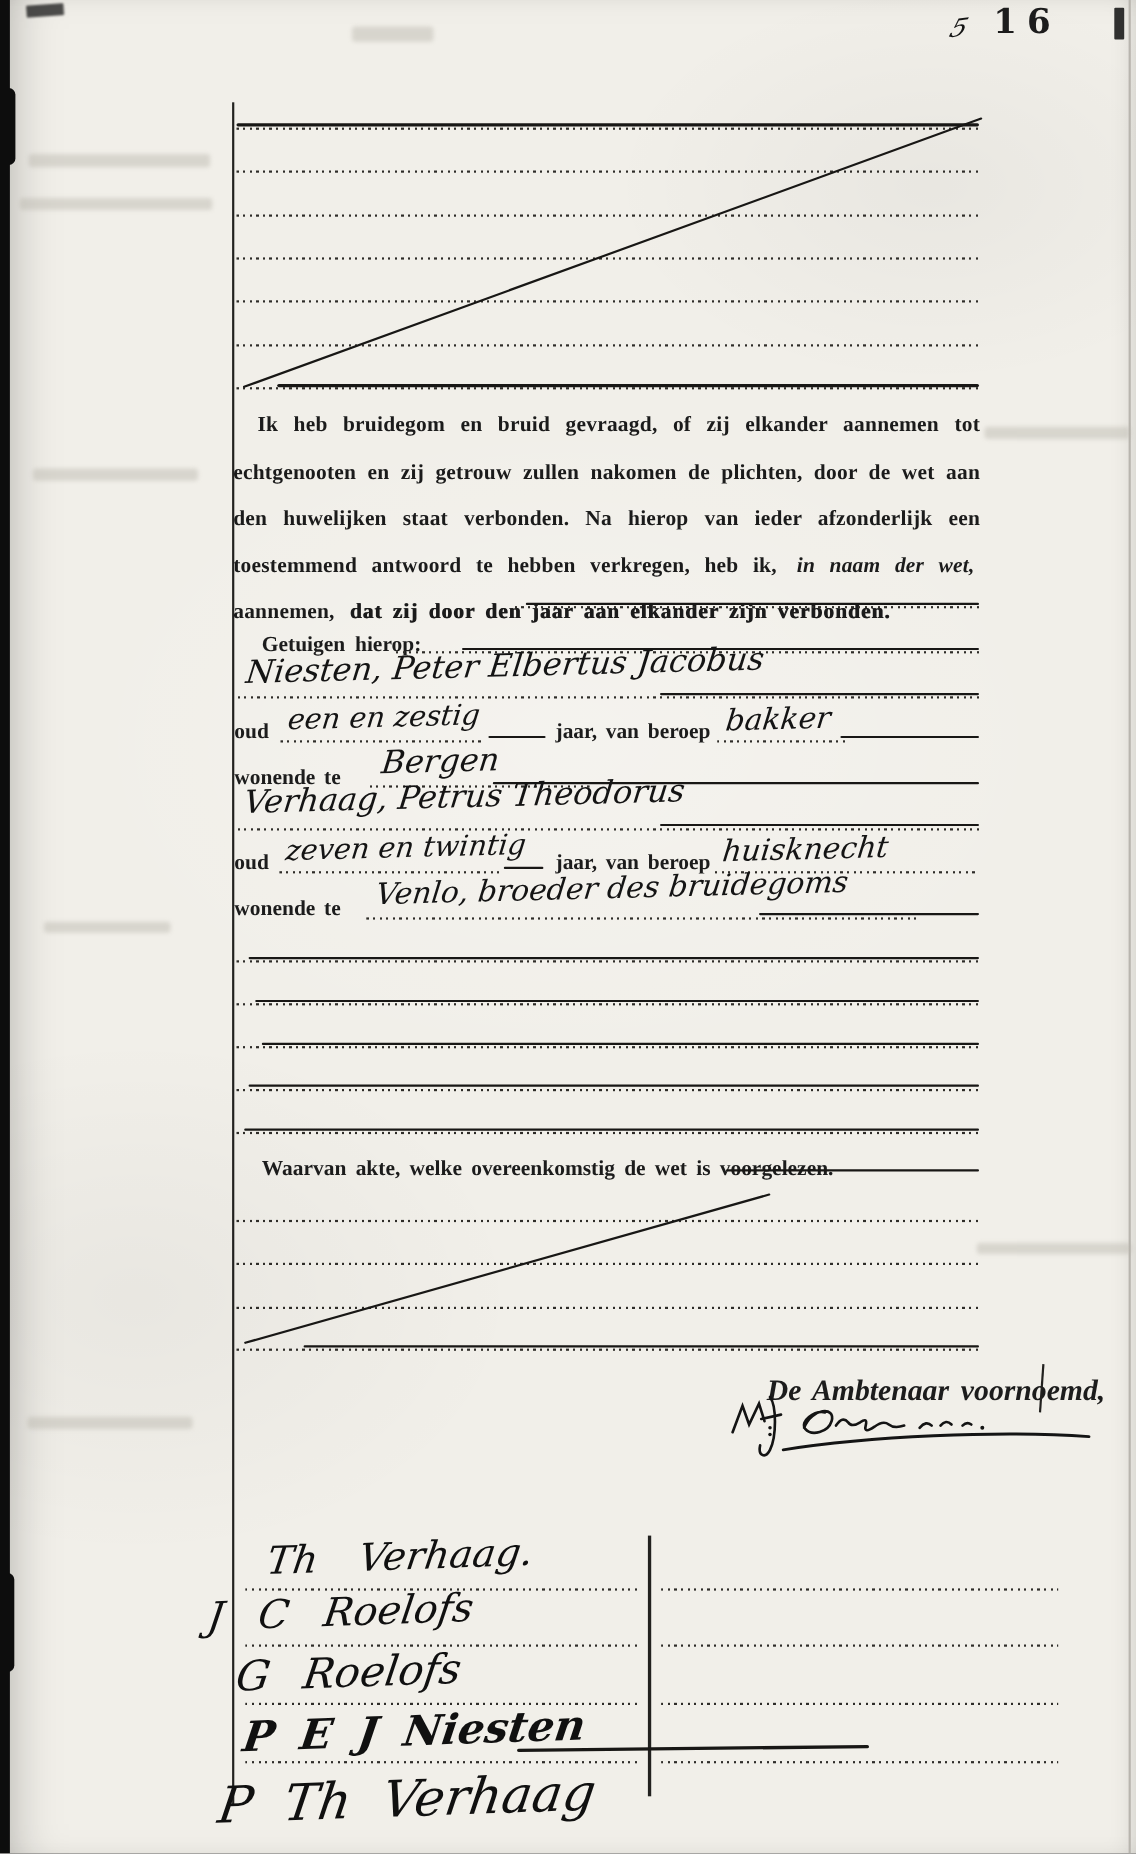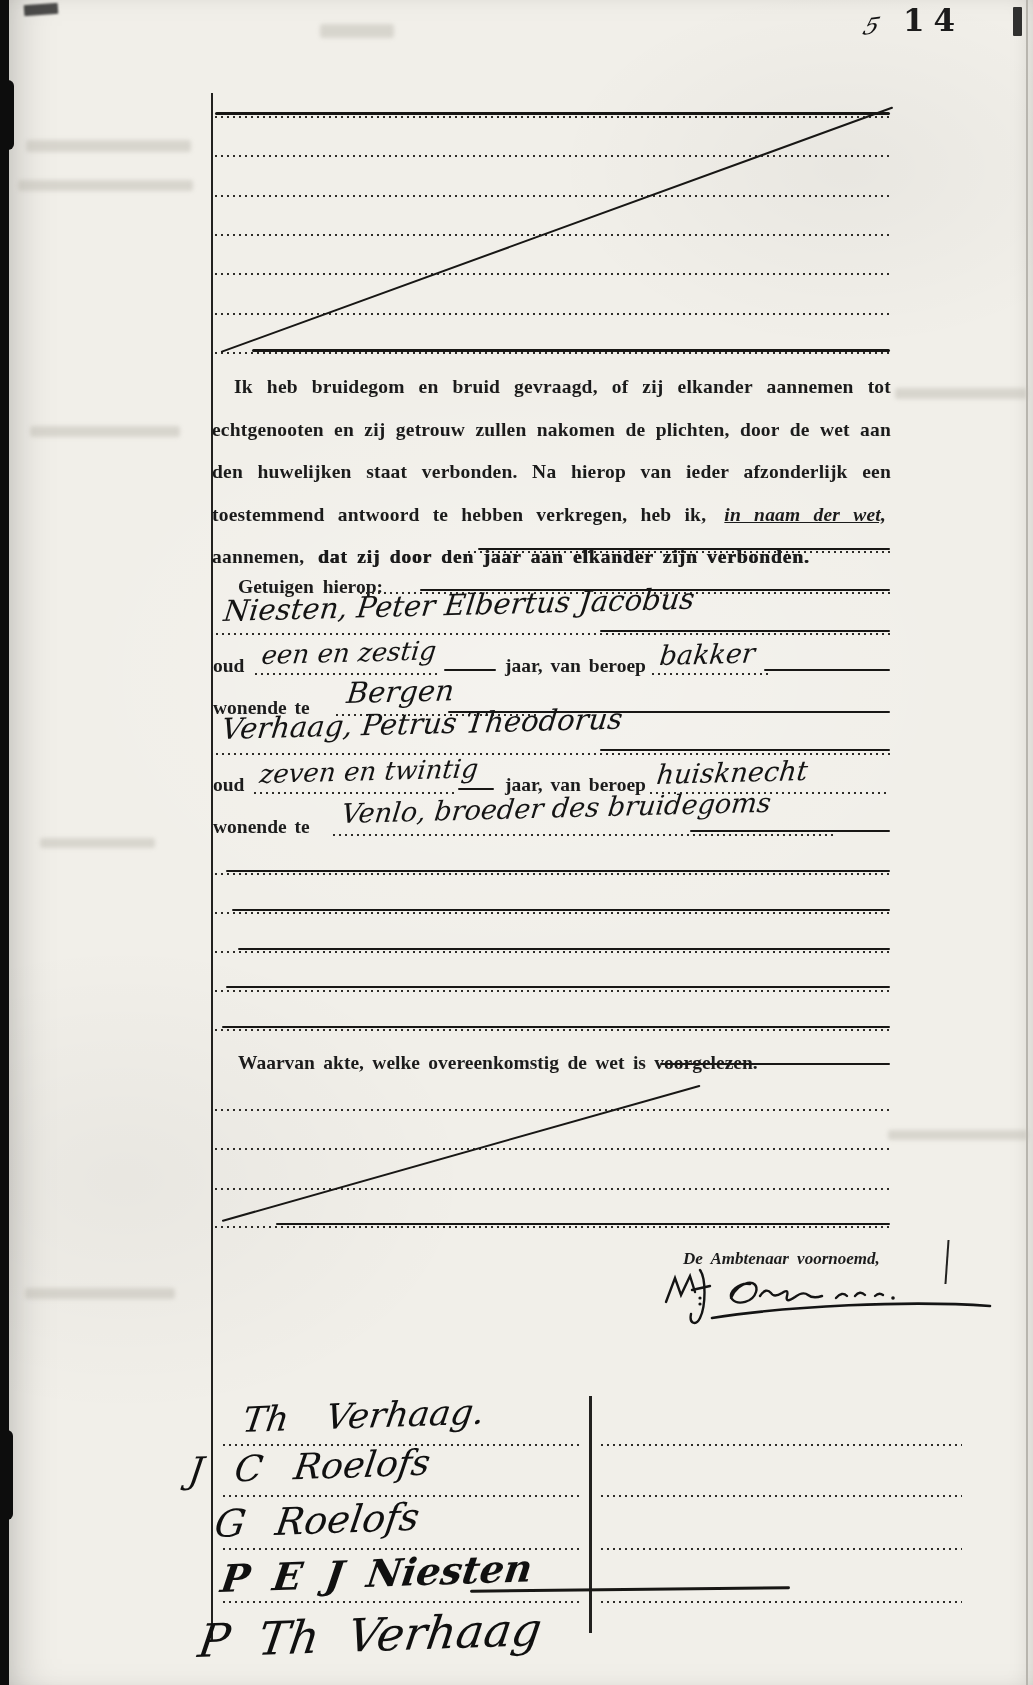--- a/index.html
+++ b/index.html
@@ -21,21 +21,21 @@
   .sol{position:absolute;height:2px;background:#181715;border-radius:2px;}
   .diag{position:absolute;height:2px;background:#181715;transform-origin:0 50%;border-radius:2px;}
   .vln{position:absolute;width:2px;background:#22211f;}
   .ghost{position:absolute;background:#b5b2a8;opacity:.42;filter:blur(2px);border-radius:3px;}
   .speck{position:absolute;background:#161616;border-radius:1px;}
   .para{
     position:absolute;left:212px;top:366px;width:679px;
     font-size:19.5px;line-height:42.5px;text-align:justify;text-indent:22px;
     word-spacing:3.5px;letter-spacing:.2px;font-weight:700;
   }
-  .para .it{font-style:italic;text-decoration:underline;}
+  .para .it{font-style:italic;}
   .para .bd{letter-spacing:.9px;text-shadow:.6px 0 0 #1c1c1c;}
   .sig{position:absolute;font-family:"DejaVu Serif",serif;font-style:italic;color:#101010;white-space:nowrap;transform:skewX(-10deg) rotate(-2deg);transform-origin:left bottom;}
 </style>
 </head>
 <body>
 
 <div class="page">
 
   <div class="abs" style="left:0;top:0;width:9px;height:1685px;background:#0d0d0d;"></div>
   <div class="abs" style="left:0;top:80px;width:14px;height:70px;background:#0d0d0d;border-radius:0 6px 6px 0;"></div>
@@ -46,21 +46,21 @@
 
   <div class="ghost" style="left:320px;top:24px;width:74px;height:14px;"></div>
   <div class="ghost" style="left:26px;top:140px;width:165px;height:12px;"></div>
   <div class="ghost" style="left:18px;top:180px;width:175px;height:11px;"></div>
   <div class="ghost" style="left:895px;top:388px;width:132px;height:11px;"></div>
   <div class="ghost" style="left:30px;top:426px;width:150px;height:11px;"></div>
   <div class="ghost" style="left:40px;top:838px;width:115px;height:10px;"></div>
   <div class="ghost" style="left:888px;top:1130px;width:140px;height:10px;"></div>
   <div class="ghost" style="left:25px;top:1288px;width:150px;height:11px;"></div>
 
-  <div class="pr" style="left:903px;top:2px;font-size:31px;font-family:'DejaVu Serif',serif;letter-spacing:9px;">14</div>
+  <div class="pr" style="left:903px;top:2px;font-size:31px;font-family:'DejaVu Serif',serif;letter-spacing:9px;">16</div>
   <div class="hw" style="left:860px;top:14px;font-size:23px;transform:skewX(-24deg) rotate(-8deg);">5</div>
 
   <div class="vln" style="left:211px;top:93px;height:1547px;"></div>
 
   <div class="sol" style="left:215px;top:112px;width:675px;height:3px;"></div>
   <div class="dot" style="left:215px;top:116px;width:675px;"></div>
   <div class="dot" style="left:215px;top:155px;width:675px;"></div>
   <div class="dot" style="left:215px;top:195px;width:675px;"></div>
   <div class="dot" style="left:215px;top:234px;width:675px;"></div>
   <div class="dot" style="left:215px;top:273px;width:675px;"></div>
@@ -131,21 +131,21 @@
   <div class="pr" style="left:238px;top:1052px;font-size:19.5px;word-spacing:3.5px;">Waarvan akte, welke overeenkomstig de wet is voorgelezen.</div>
   <div class="sol" style="left:660px;top:1063px;width:230px;"></div>
 
   <div class="dot" style="left:215px;top:1109px;width:675px;"></div>
   <div class="dot" style="left:215px;top:1148px;width:675px;"></div>
   <div class="dot" style="left:215px;top:1188px;width:675px;"></div>
   <div class="dot" style="left:215px;top:1226px;width:675px;"></div>
   <div class="sol" style="left:276px;top:1223px;width:614px;"></div>
   <div class="diag" style="left:222px;top:1220px;width:497px;transform:rotate(-15.8deg);"></div>
 
-  <div class="pr" style="left:683px;top:1249px;font-size:17px;font-style:italic;word-spacing:4px;">De Ambtenaar voornoemd,</div>
+  <div class="pr" style="left:697px;top:1249px;font-size:27px;font-style:italic;word-spacing:4px;">De Ambtenaar voornoemd,</div>
   <div class="vln" style="left:946px;top:1240px;height:44px;transform:rotate(4deg);"></div>
   <svg class="abs" style="left:648px;top:1262px;" width="360" height="72" viewBox="0 0 360 72">
     <g fill="none" stroke="#141414" stroke-width="2.4" stroke-linecap="round">
       <path d="M18,40 L27,16 L33,33 L42,14 L47,30"></path>
       <path d="M52,8 C58,16 58,44 52,56 C48,64 41,62 43,52"></path>
       <path d="M44,28 L62,24"></path>
       <path d="M83,36 C90,18 112,16 108,30 C105,40 90,44 84,37 C79,30 92,20 102,22"></path>
       <path d="M112,34 q6,-9 11,-3 q3,5 11,0 q7,-5 5,3 q-2,8 8,1 q8,-6 13,-2 q5,4 14,1"></path>
       <path d="M188,36 q6,-7 11,-2 m8,0 q5,-6 10,-1 m10,1 q4,-4 8,-1"></path>
       <circle cx="52" cy="36" r="1.6" fill="#141414" stroke="none"></circle>

